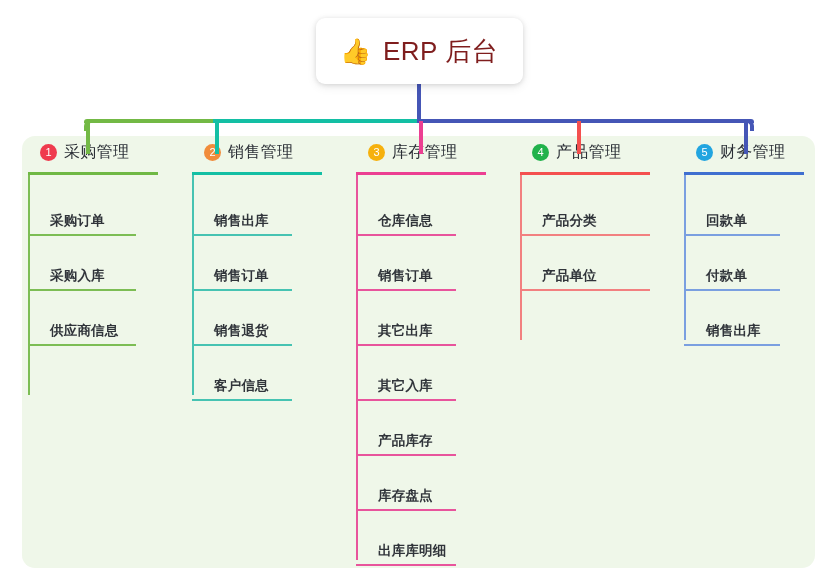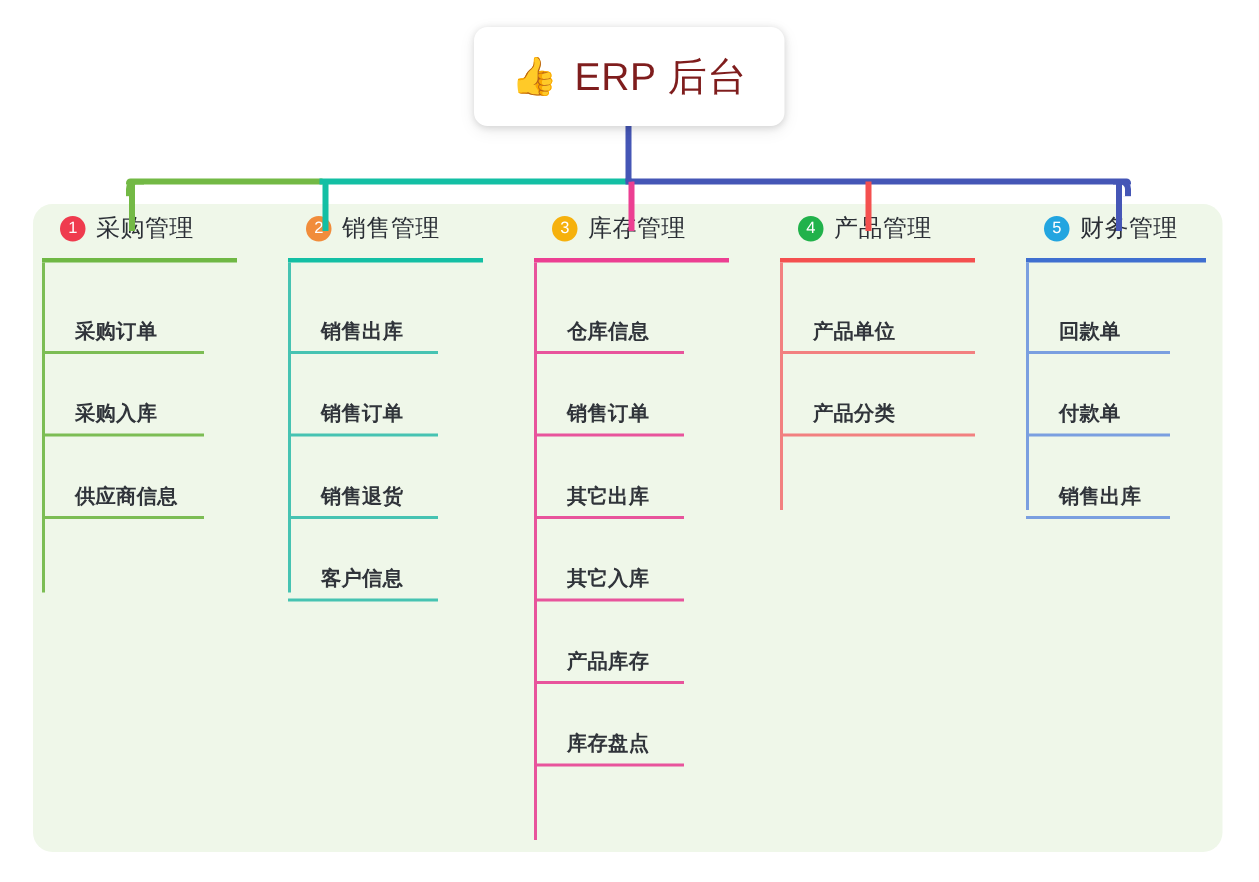--- a/index.html
+++ b/index.html
@@ -282,38 +282,42 @@
             <div class="item-rule" style="background: rgb(232, 84, 156); width: 100px;"></div>
           </div>
           <div class="item">
             <span class="item-label">产品库存</span>
             <div class="item-rule" style="background: rgb(232, 84, 156); width: 100px;"></div>
           </div>
           <div class="item">
             <span class="item-label">库存盘点</span>
             <div class="item-rule" style="background: rgb(232, 84, 156); width: 100px;"></div>
           </div>
+          <div class="item">
+            <span class="item-label">出库库明细</span>
+            <div class="item-rule" style="background: rgb(232, 84, 156); width: 100px;"></div>
+          </div>
         </div>
       </div>
       <div class="column" style="left: 492px; width: 160px;">
         <div class="col-header">
           <span class="badge" style="background: rgb(33, 178, 75);">4</span>
           <span class="col-title">产品管理</span>
         </div>
         <div class="col-rule" style="background: rgb(244, 80, 79); width: 130px; margin-left: 6px;"></div>
         <div class="col-body">
           <div class="spine" style="background: rgb(242, 128, 128); height: 165px;"></div>
           <div class="item">
+            <span class="item-label">产品分类</span>
+            <div class="item-rule" style="background: rgb(242, 128, 128); width: 130px;"></div>
+          </div>
+          <div class="item">
             <span class="item-label">产品单位</span>
             <div class="item-rule" style="background: rgb(242, 128, 128); width: 130px;"></div>
           </div>
-          <div class="item">
-            <span class="item-label">产品分类</span>
-            <div class="item-rule" style="background: rgb(242, 128, 128); width: 130px;"></div>
-          </div>
         </div>
       </div>
       <div class="column" style="left: 656px; width: 150px;">
         <div class="col-header">
           <span class="badge" style="background: rgb(34, 165, 224);">5</span>
           <span class="col-title">财务管理</span>
         </div>
         <div class="col-rule" style="background: rgb(63, 111, 208); width: 120px; margin-left: 6px;"></div>
         <div class="col-body">
           <div class="spine" style="background: rgb(122, 159, 224); height: 165px;"></div>

